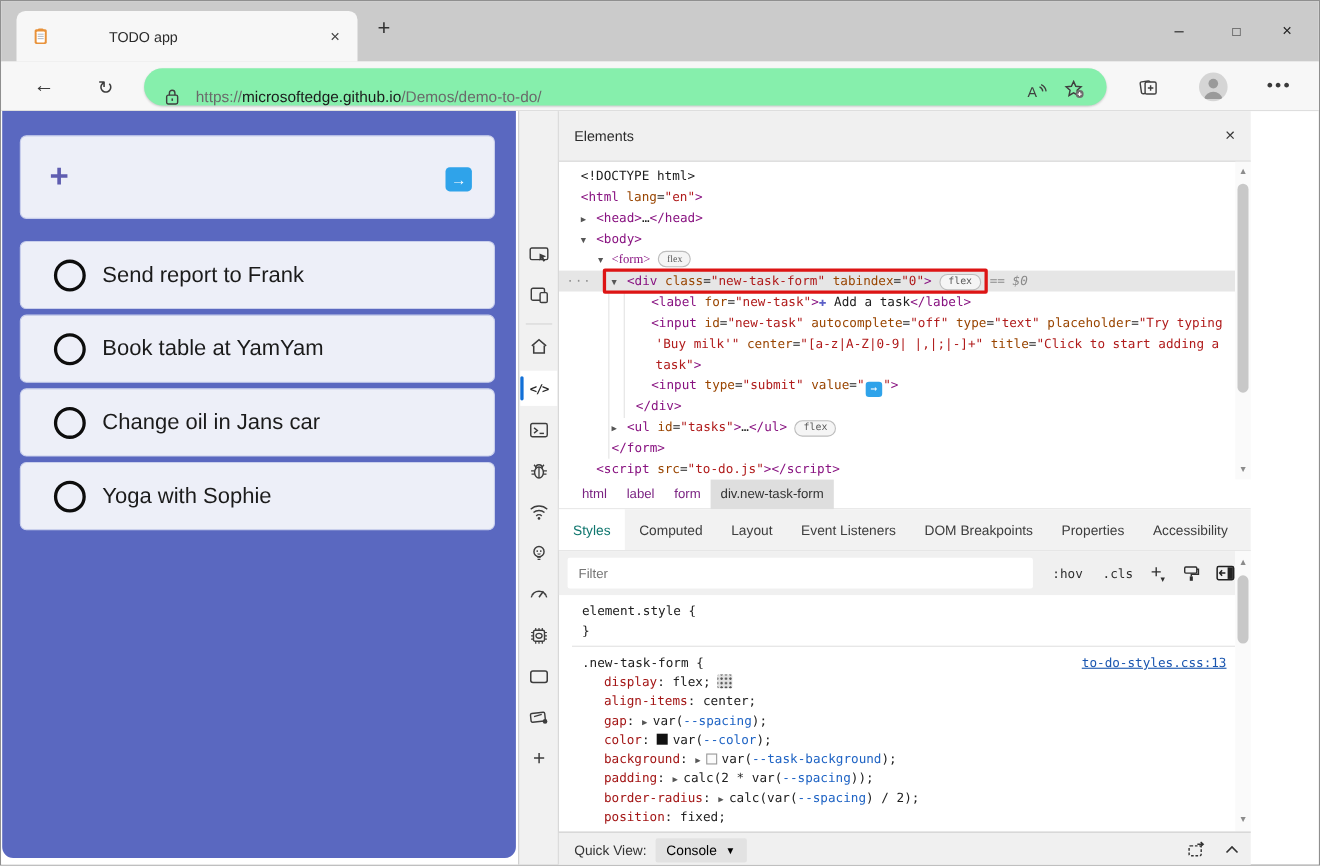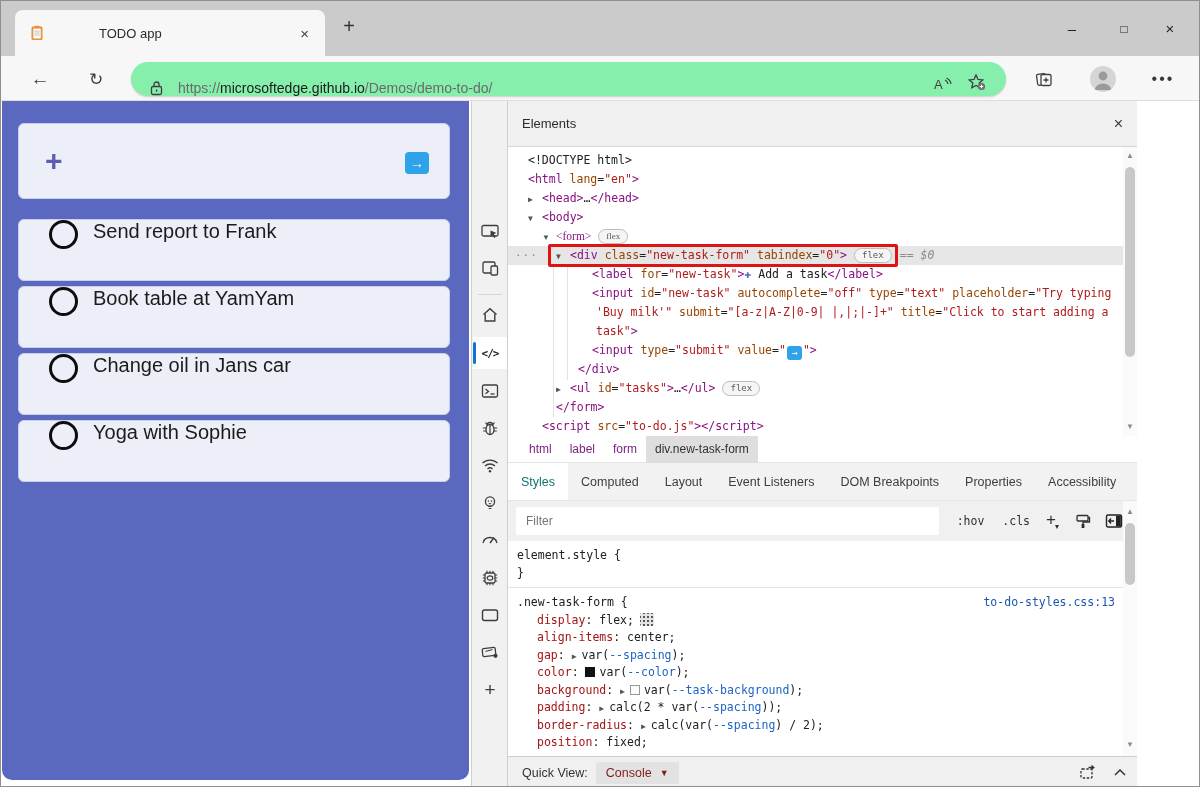--- a/index.html
+++ b/index.html
@@ -29,21 +29,21 @@
   
   .content{position:absolute;left:0;top:100px;right:0;bottom:0;}
   
   .todo-pane{position:absolute;left:0;top:0;width:470px;height:687px;background:#fff;}
   .todo-bg{position:absolute;left:1px;right:2px;top:0;bottom:8px;background:#5a68c0;border-radius:0 0 10px 10px;}
   .card{position:absolute;left:17px;width:432px;background:#edeff8;border:1px solid #c9cfec;border-radius:6px;}
   .addcard{top:22px;height:76px;}
   .addplus{position:absolute;left:26px;top:20px;font-size:30px;font-weight:bold;color:#5f5db0;line-height:34px;}
   .submitbtn{position:absolute;right:20px;top:28px;width:24px;height:22px;background:#2fa3ea;border-radius:4px;
     color:#fff;font-size:14px;font-weight:bold;display:flex;align-items:center;justify-content:center;}
-  .task{height:62px;display:flex;align-items:flex-start;padding-left:30px;}
+  .task{height:62px;display:flex;align-items:center;padding-left:30px;}
   .task .ring{width:29px;height:29px;border:3.5px solid #0d0d0d;border-radius:50%;background:transparent;flex:none;}
   .task .tlabel{font-size:20px;color:#1b1b1b;margin-left:15px;}
   
   .abar{position:absolute;left:470px;top:0;width:36px;height:687px;background:#f1f1f1;border-left:1px solid #cfcfcf;}
   .aicon{position:absolute;left:1px;width:34px;height:32px;display:flex;align-items:center;justify-content:center;color:#3d3d3d;}
   .aicon svg{display:block;}
   .aicon.codetool{background:#fff;}
   .aicon.codetool:before{content:"";position:absolute;left:0;top:5px;bottom:5px;width:3px;background:#1270d7;border-radius:2px;}
   .adiv{position:absolute;left:6px;width:24px;height:1px;background:#d4d4d4;}
   .codetxt{font-size:11px;font-weight:bold;color:#262626;font-family:"DejaVu Sans Mono",monospace;letter-spacing:-1px;}
@@ -85,38 +85,38 @@
   
   .filterrow{position:absolute;left:0;top:400px;right:14px;height:40px;background:#f0f0f0;display:flex;align-items:center;
     padding-left:8px;}
   .filterinput{width:452px;height:28px;background:#fff;border:none;border-radius:2px;font-size:12px;color:#333;
     padding:0 10px;font-family:"Liberation Sans",sans-serif;}
   .ftool{font-family:"DejaVu Sans Mono",monospace;font-size:11.5px;color:#2e2e2e;margin-left:18px;}
   .fplus{font-size:17px;color:#2e2e2e;margin-left:16px;position:relative;top:-1px;}
   .fplus small{font-size:8px;position:relative;top:4px;left:-1px;}
   .ficon{margin-left:14px;display:flex;align-items:center;}
   
-  .stylespane{position:absolute;left:0;top:440px;right:14px;height:215px;overflow:hidden;
+  .stylespane{position:absolute;left:12px;top:440px;right:14px;height:215px;overflow:hidden;
     font-family:"DejaVu Sans Mono",monospace;font-size:11.5px;color:#202020;padding-top:6px;}
   .css-line{position:relative;height:17.5px;line-height:17.5px;white-space:pre;padding-left:9px;}
   .css-line.ip{padding-left:29px;}
   .sg-prop{color:#a31515;margin-top:19px;}
   .sg-var{color:#1e63c4;}
   .sg-plain{color:#202020;}
-  .rlink{position:absolute;right:8px;color:#1a56b0;}
+  .rlink{position:absolute;right:8px;color:#1a56b0;text-decoration:underline;}
   .cssdiv{height:1px;background:#e2e2e2;margin:5px 0 6px 0;}
   .tri{display:inline-block;font-size:8px;color:#565656;margin-right:5px;}
   .swb{display:inline-block;width:10px;height:10px;background:#111;margin-right:4px;vertical-align:-1px;}
   .sww{display:inline-block;width:10px;height:10px;background:#fbfbfb;border:1px solid #999;margin-right:4px;vertical-align:-1px;}
   .flexicon{display:inline-block;width:14px;height:13px;background:#e3e3e3;border-radius:2px;margin-left:6px;vertical-align:-2px;
     background-image:radial-gradient(#555 1px,transparent 1.2px);background-size:4px 4px;background-position:2px 2px;}
   
   .quickview{position:absolute;left:0;top:655px;right:0;height:32px;background:#f0f0f0;border-top:1px solid #cecece;
     display:flex;align-items:center;font-size:12.5px;color:#333;padding-left:14px;}
-  .qv-chip{margin-left:8px;background:#e2e2e2;border-radius:2px;padding:4px 10px;display:flex;align-items:center;color:#7f1d1d;}
+  .qv-chip{margin-left:8px;background:#e2e2e2;border-radius:2px;padding:4px 10px;display:flex;align-items:center;color:#000000;}
   .qv-chip .dd{font-size:9px;margin-left:8px;}
   .qv-icons{position:absolute;right:10px;top:0;height:32px;display:flex;align-items:center;gap:16px;color:#333;}
   
   .sbar{position:absolute;right:0;width:14px;background:#fafafa;}
   .sb-arrow{position:absolute;left:0;width:14px;height:14px;color:#8b8b8b;font-size:8px;text-align:center;line-height:14px;}
   .sb-thumb{position:absolute;left:2px;width:10px;background:#c8c8c8;border-radius:5px;}
 </style>
 </head>
 <body>
 
@@ -304,21 +304,21 @@
         <div class="iguide" style="left:45px;top:100px;height:170px;"></div>
         <div class="iguide" style="left:59px;top:119px;height:114px;"></div>
       <div class="code-line" style="padding-left: 20px;"><span class="sg-txt">&lt;!DOCTYPE html&gt;</span></div>
           <div class="code-line" style="padding-left: 20px;"><span class="sg-tag">&lt;html</span><span class="sg-attr"> lang</span><span class="sg-txt">=</span><span class="sg-val">"en"</span><span class="sg-tag">&gt;</span></div>
           <div class="code-line" style="padding-left: 20px;"><span class="tw">▶</span><span class="sg-tag">&lt;head&gt;</span><span class="sg-txt">…</span><span class="sg-tag">&lt;/head&gt;</span></div>
           <div class="code-line" style="padding-left: 20px;"><span class="tw">▼</span><span class="sg-tag">&lt;body&gt;</span></div>
           <div class="code-line" style="padding-left: 34px; font-family: Liberation Serif, serif;"><span class="tw">▼</span><span class="sg-tag">&lt;form&gt;</span><span class="badge">flex</span></div>
           <div class="code-line selected" style="padding-left: 48px;"><span class="gutter">···</span><span class="tw">▼</span><span class="sg-tag">&lt;div</span><span class="sg-attr"> class</span><span class="sg-txt">=</span><span class="sg-val">"new-task-form"</span><span class="sg-attr"> tabindex</span><span class="sg-txt">=</span><span class="sg-val">"0"</span><span class="sg-tag">&gt;</span><span class="badge">flex</span><span class="eqdim">== $0</span><div class="redbox"></div></div>
           <div class="code-line" style="padding-left: 84px;"><span class="sg-tag">&lt;label</span><span class="sg-attr"> for</span><span class="sg-txt">=</span><span class="sg-val">"new-task"</span><span class="sg-tag">&gt;</span><span class="sg-plus">✚</span><span class="sg-txt"> Add a task</span><span class="sg-tag">&lt;/label&gt;</span></div>
           <div class="code-line" style="padding-left: 84px;"><span class="sg-tag">&lt;input</span><span class="sg-attr"> id</span><span class="sg-txt">=</span><span class="sg-val">"new-task"</span><span class="sg-attr"> autocomplete</span><span class="sg-txt">=</span><span class="sg-val">"off"</span><span class="sg-attr"> type</span><span class="sg-txt">=</span><span class="sg-val">"text"</span><span class="sg-attr"> placeholder</span><span class="sg-txt">=</span><span class="sg-val">"Try typing</span></div>
-          <div class="code-line" style="padding-left: 88px;"><span class="sg-val">'Buy milk'"</span><span class="sg-attr"> submit</span><span class="sg-txt">=</span><span class="sg-val">"[a-z|A-Z|0-9| |,|;|-]+"</span><span class="sg-attr"> title</span><span class="sg-txt">=</span><span class="sg-val">"Click to start adding a</span></div>
+          <div class="code-line" style="padding-left: 88px;"><span class="sg-val">'Buy milk'"</span><span class="sg-attr"> center</span><span class="sg-txt">=</span><span class="sg-val">"[a-z|A-Z|0-9| |,|;|-]+"</span><span class="sg-attr"> title</span><span class="sg-txt">=</span><span class="sg-val">"Click to start adding a</span></div>
           <div class="code-line" style="padding-left: 88px;"><span class="sg-val">task"</span><span class="sg-tag">&gt;</span></div>
           <div class="code-line" style="padding-left: 84px;"><span class="sg-tag">&lt;input</span><span class="sg-attr"> type</span><span class="sg-txt">=</span><span class="sg-val">"submit"</span><span class="sg-attr"> value</span><span class="sg-txt">=</span><span class="sg-val">"</span><span class="emoji-arrow">→</span><span class="sg-val">"</span><span class="sg-tag">&gt;</span></div>
           <div class="code-line" style="padding-left: 70px;"><span class="sg-tag">&lt;/div&gt;</span></div>
           <div class="code-line" style="padding-left: 48px;"><span class="tw">▶</span><span class="sg-tag">&lt;ul</span><span class="sg-attr"> id</span><span class="sg-txt">=</span><span class="sg-val">"tasks"</span><span class="sg-tag">&gt;</span><span class="sg-txt">…</span><span class="sg-tag">&lt;/ul&gt;</span><span class="badge">flex</span></div>
           <div class="code-line" style="padding-left: 48px;"><span class="sg-tag">&lt;/form&gt;</span></div>
           <div class="code-line" style="padding-left: 34px;"><span class="sg-tag">&lt;script</span><span class="sg-attr"> src</span><span class="sg-txt">=</span><span class="sg-val">"to-do.js"</span><span class="sg-tag">&gt;</span><span class="sg-tag">&lt;/script&gt;</span></div>
         </div>
 
       <div class="sbar" style="top:46px;height:289px;">
         <div class="sb-arrow" style="top:2px;">▲</div>

